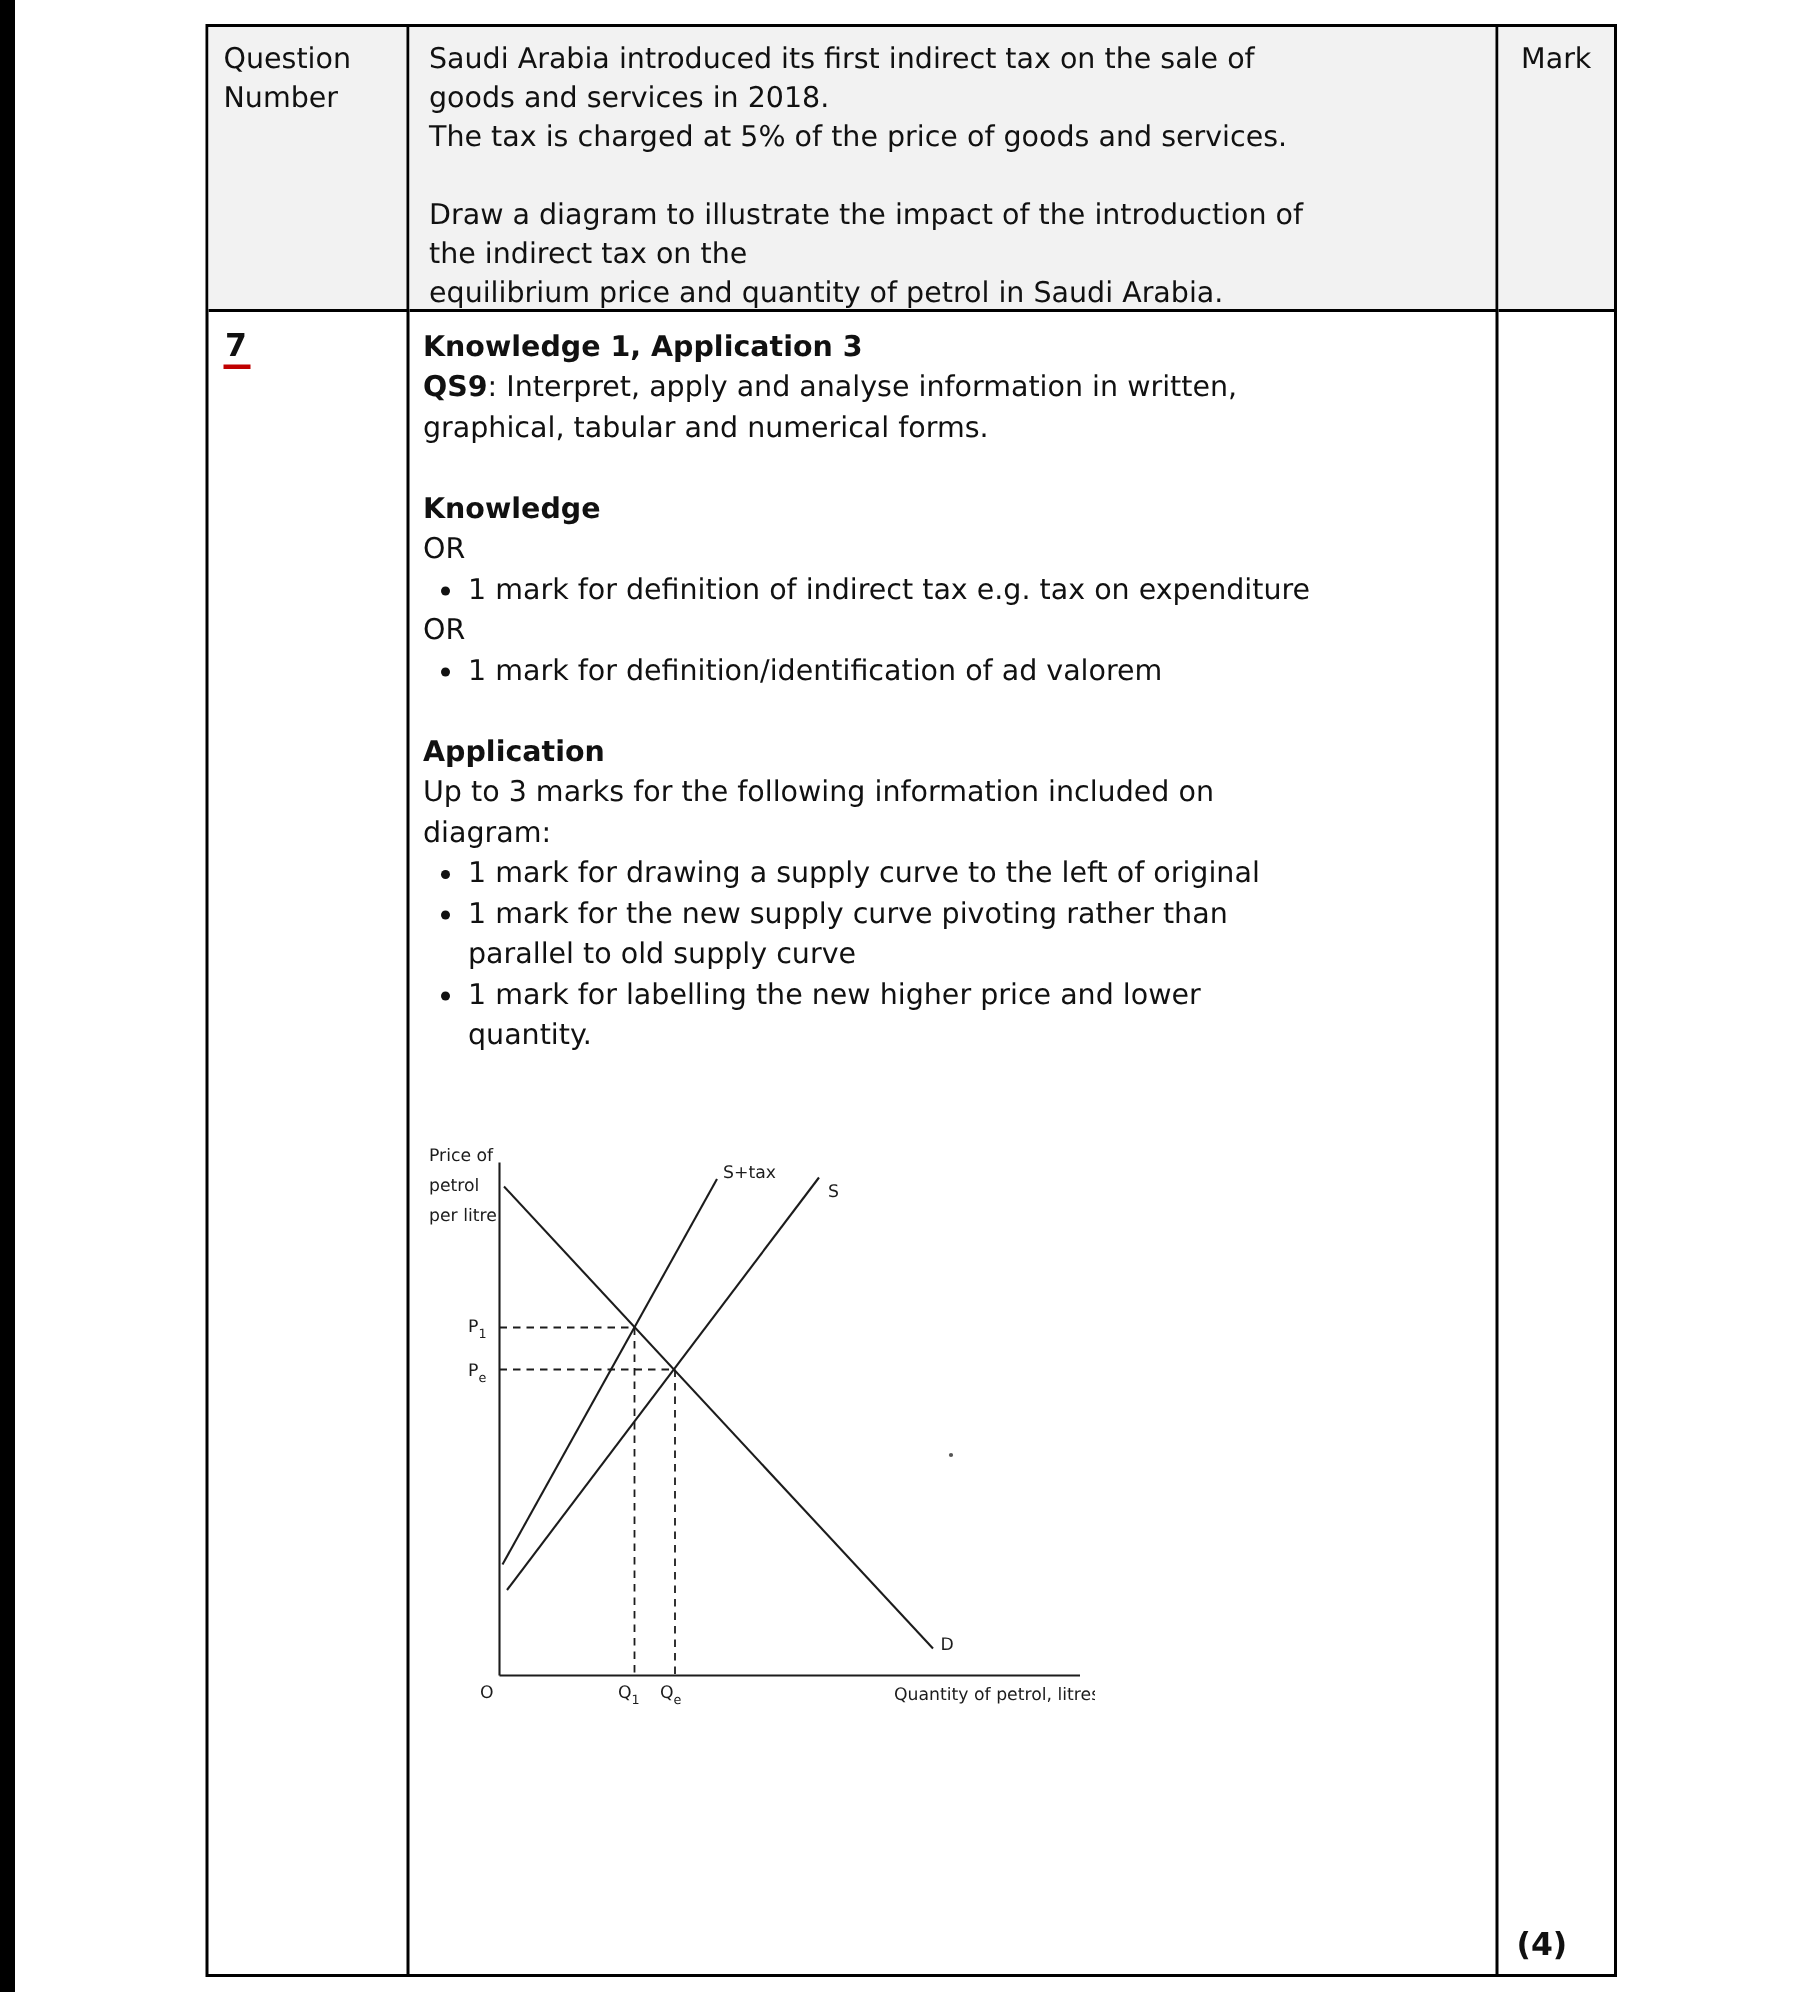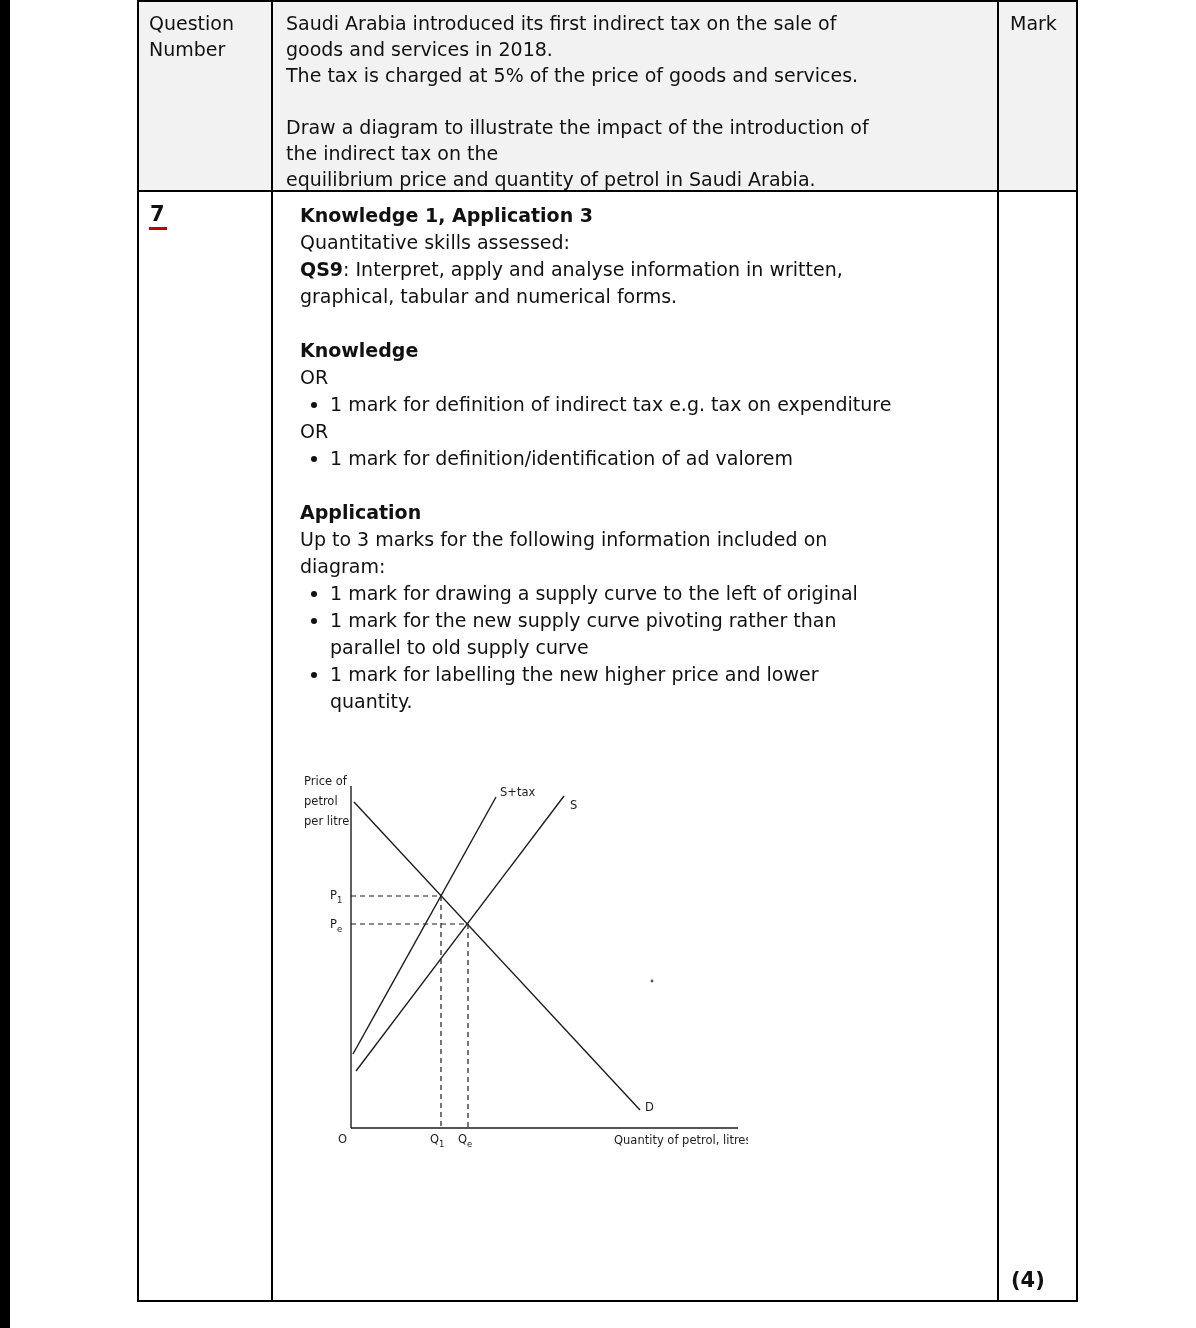--- a/index.html
+++ b/index.html
@@ -8,29 +8,29 @@
     font-family: "DejaVu Sans", "Liberation Sans", sans-serif;
     color: #111;
     position: relative;
     overflow: hidden;
   }
   .left-strip {
     position: absolute; left: 0; top: 0; width: 10px; height: 1328px;
     background: #000;
   }
   .ms-table {
-    position: absolute; left: 137px; top: 0; width: 941px; height: 1302px;
+    position: absolute; left: 137px; top: 16px; width: 941px; height: 1302px;
     display: grid;
     grid-template-columns: 134px 726px auto;
     grid-template-rows: 190px auto;
     border: 2px solid #000;
     background: #fff;
   }
   .cell { border-right: 2px solid #000; border-bottom: 2px solid #000; }
-  .cell.lastcol { border-right: none; }
+  .cell.lastcol { border-right: none; text-align: center; }
   .cell.lastrow { border-bottom: none; }
   .r1 { background: #f2f2f2; }
   .pre { white-space: pre-line; }
   .bold { font-weight: bold; }
 
   .qnum-header {
     padding: 8px 10px; font-size: 19px; line-height: 26px;
   }
   .question-cell {
     padding: 8px 13px; font-size: 19px; line-height: 26px; overflow: hidden;
@@ -39,21 +39,21 @@
     padding: 8px 11px; font-size: 19px; line-height: 26px;
   }
   .answer-number-cell { padding: 10px 10px; }
   .answer-number {
     display: inline-block;
     font-size: 21px; font-weight: bold;
     border-bottom: 3px solid #c00000;
     padding: 0 2px 1px 1px;
   }
   .ms-cell {
-    padding: 10px 27px; font-size: 19px; line-height: 27px;
+    padding: 10px 9px; font-size: 19px; line-height: 27px;
     overflow: hidden;
   }
   .section-gap { margin-top: 27px; }
   ul.ms-list { list-style: disc; margin: 0; padding-left: 30px; }
   ul.ms-list li { margin: 0; }
 
   .mark-total-cell {
     display: flex; align-items: flex-end; justify-content: flex-start;
     padding: 10px 12px 8px 12px;
     font-size: 21px; font-weight: bold;
@@ -92,21 +92,20 @@
   <div class="cell r1 lastcol mark-header">Mark</div>
 
   <div class="cell lastrow answer-number-cell">
     <span class="answer-number">7</span>
   </div>
 
   <div class="cell lastrow ms-cell">
 
     <div class="bold">Knowledge 1, Application 3</div>
 
-    <div>Quantitative skills assessed:</div>
 
 
     <div><span class="bold">QS9</span><span class="pre">: Interpret, apply and analyse information in written,
 graphical, tabular and numerical forms.</span></div>
 
     <div class="bold section-gap">Knowledge</div>
 
     <div>OR</div>
     <ul class="ms-list">
       <li class="pre">1 mark for definition of indirect tax e.g. tax on expenditure</li>

